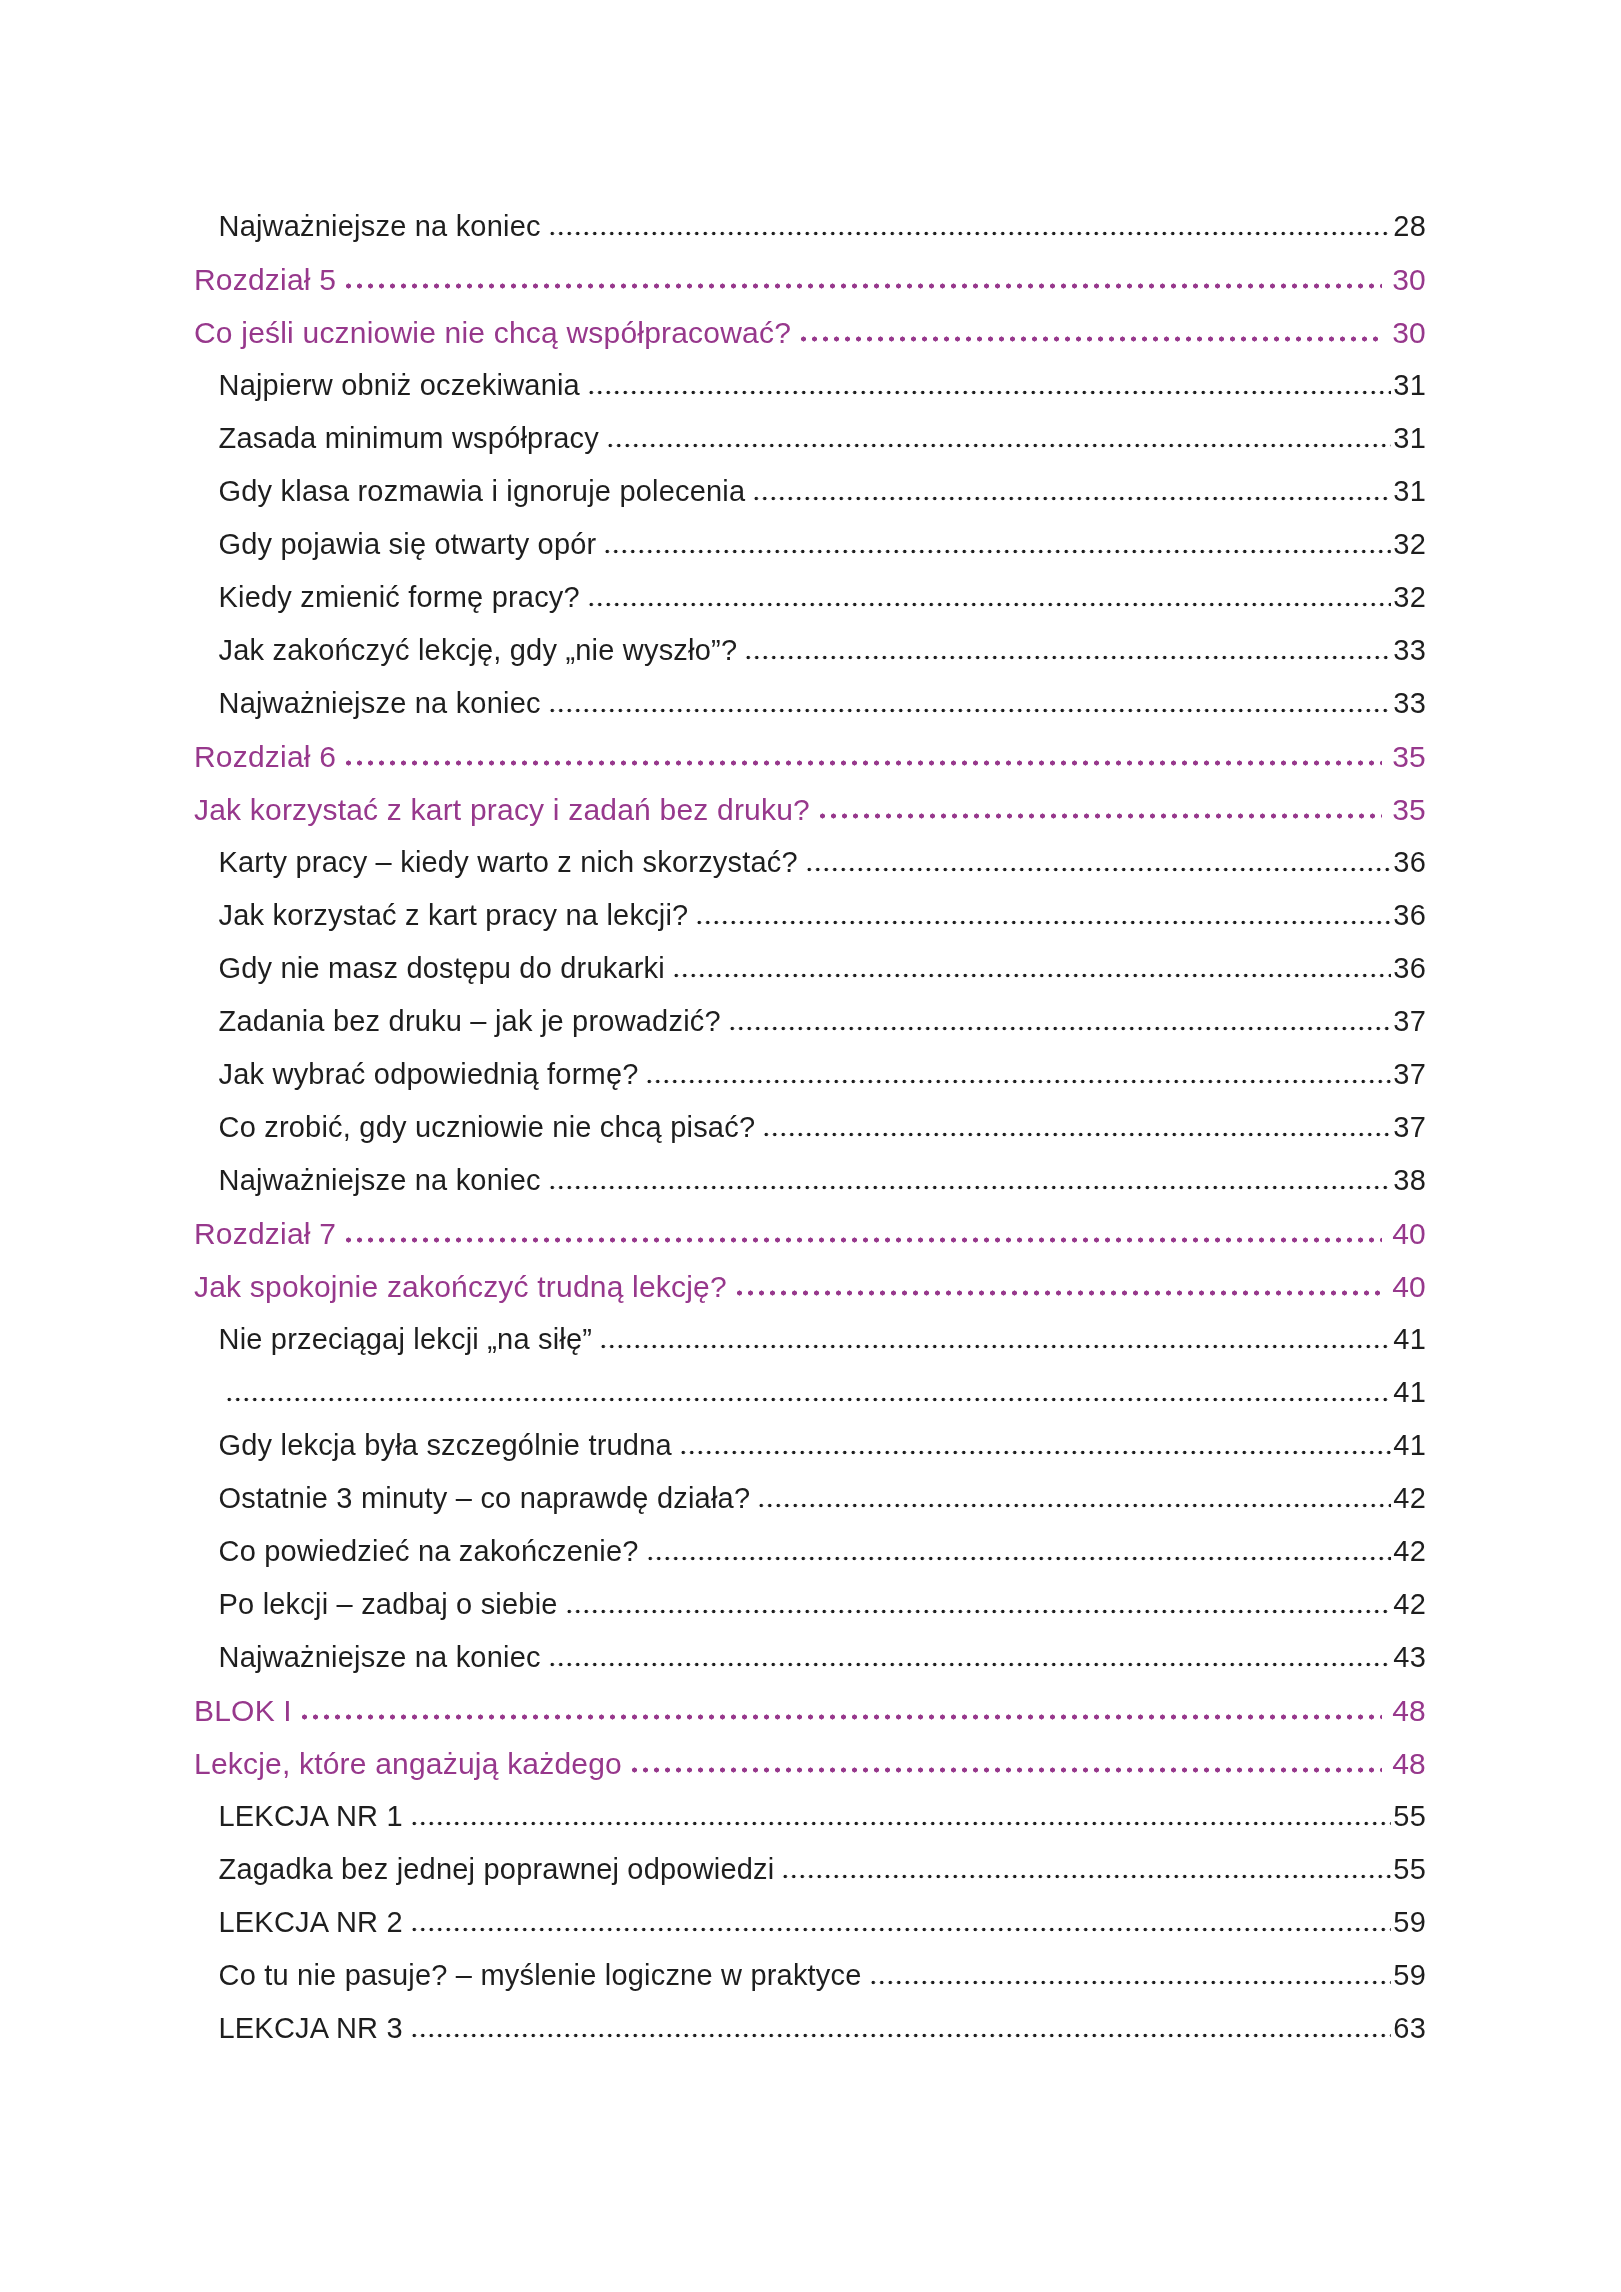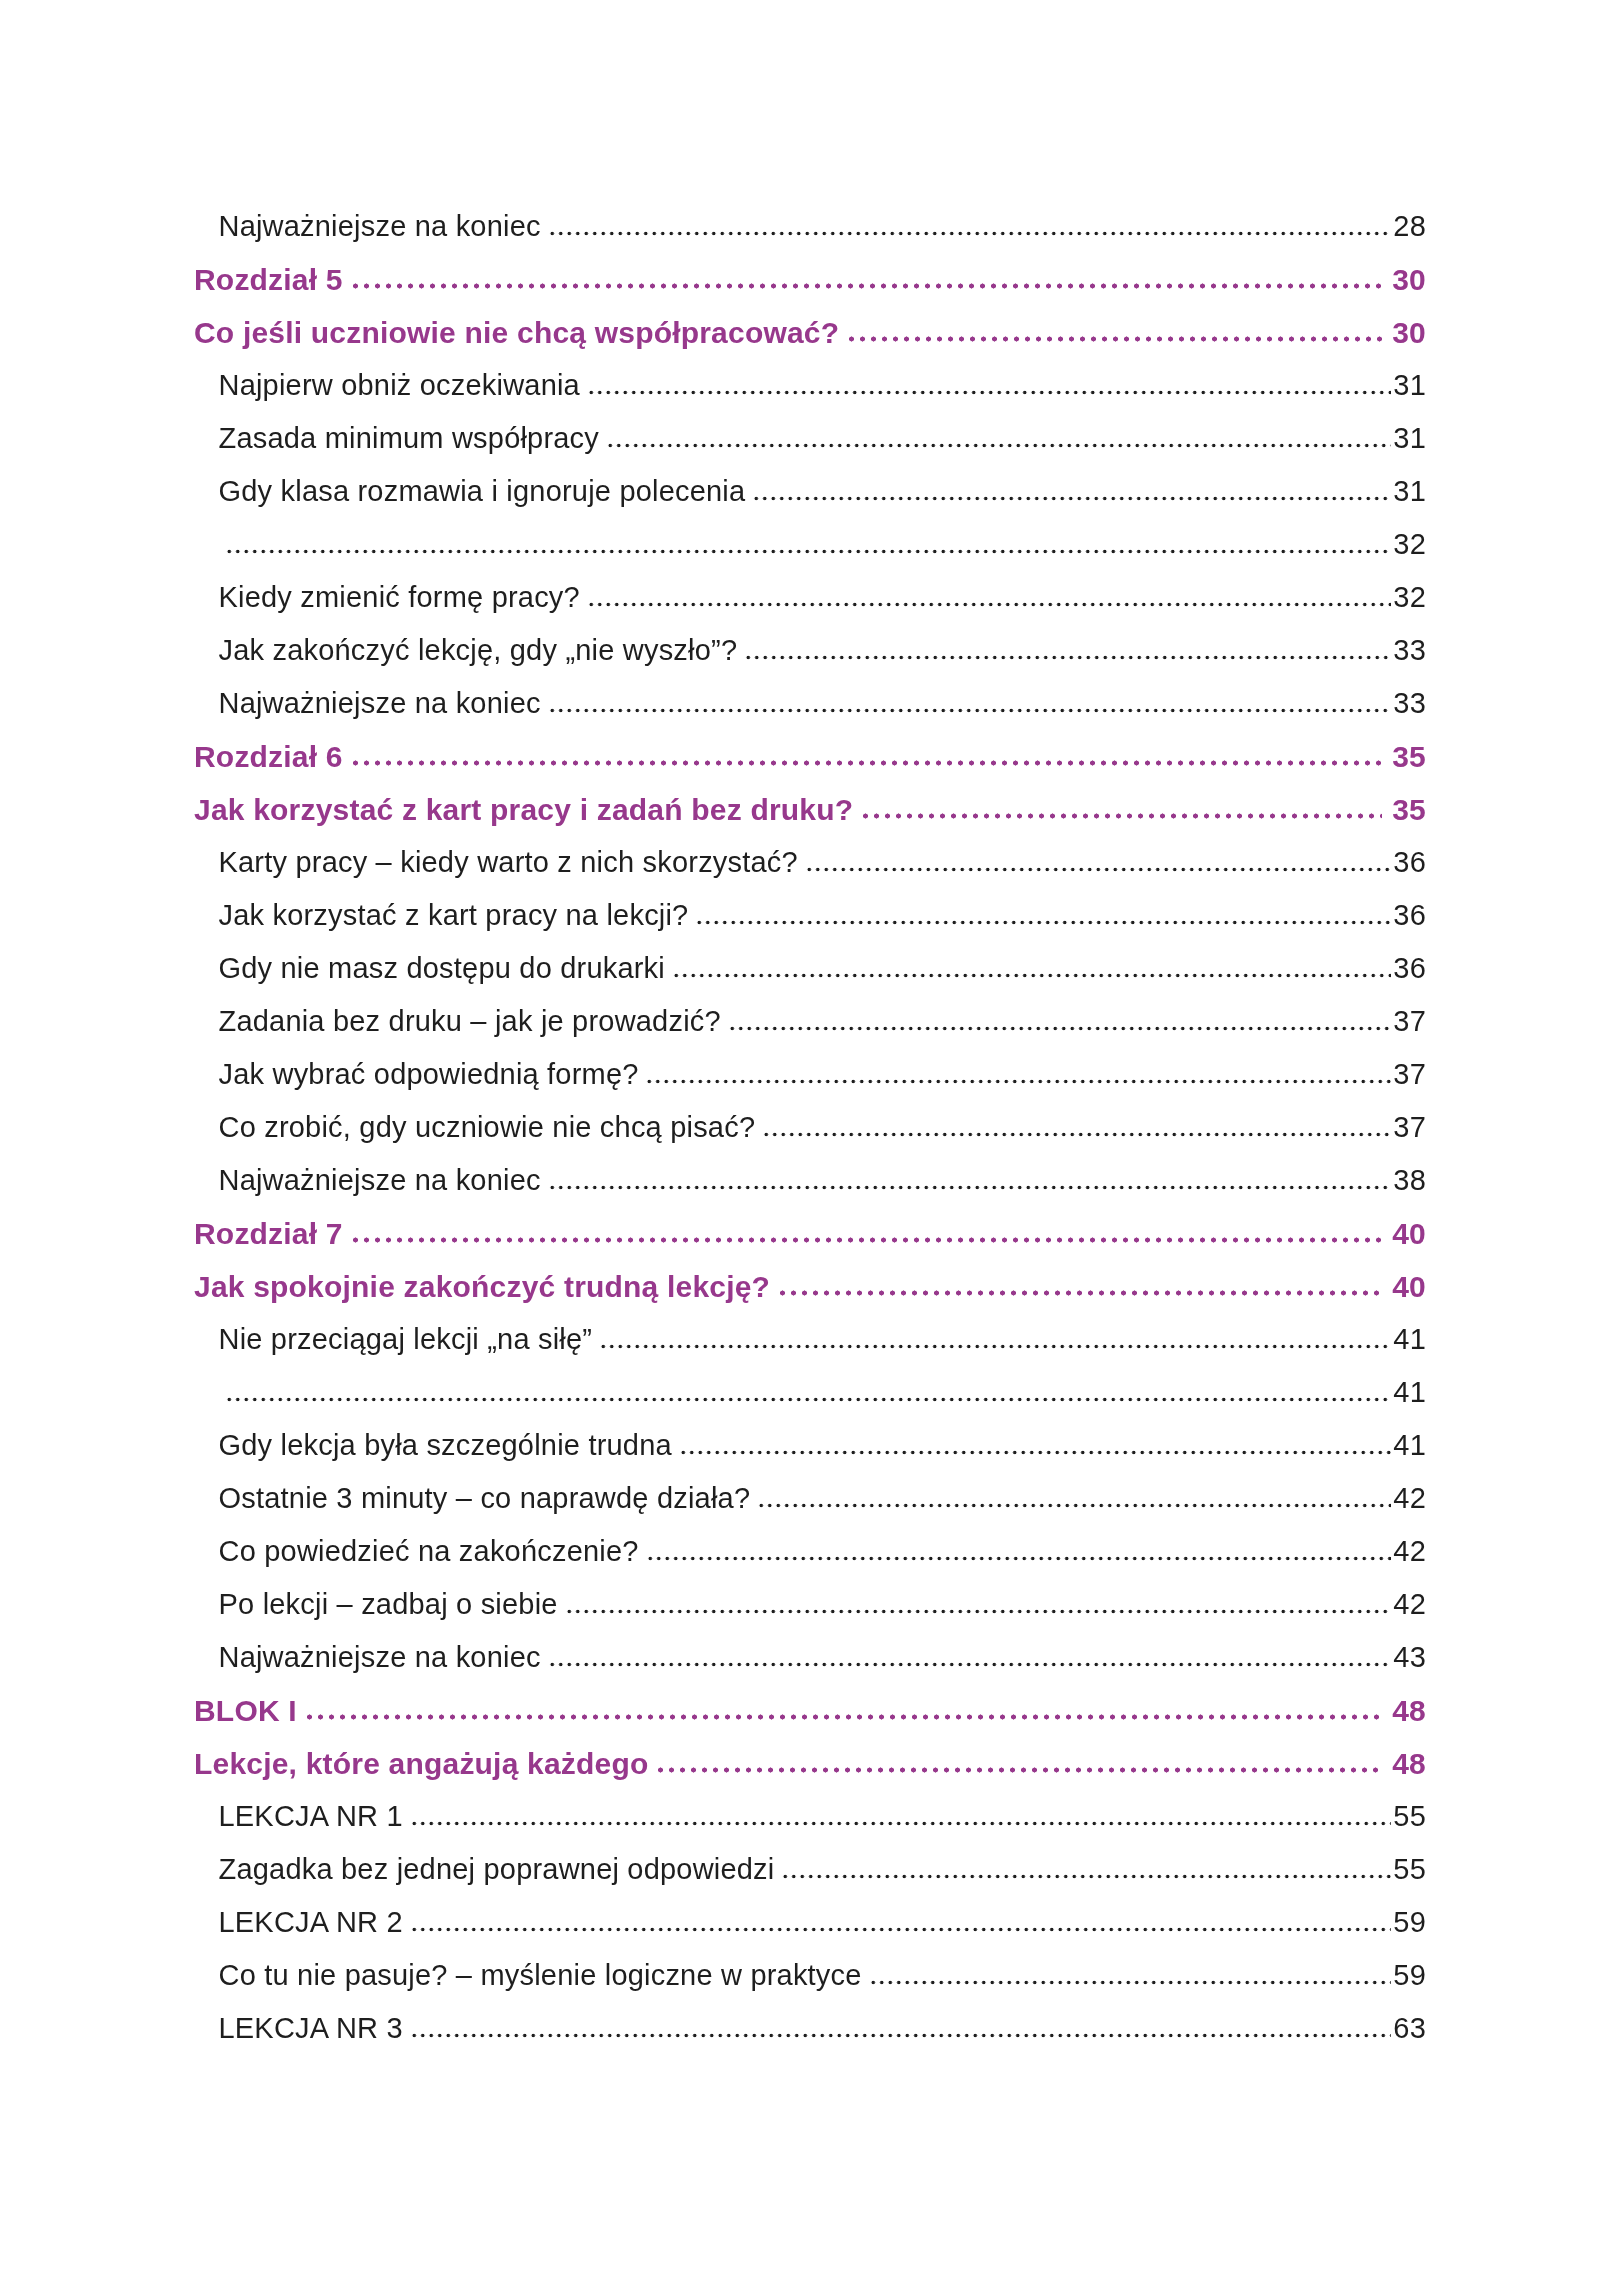--- a/index.html
+++ b/index.html
@@ -55,21 +55,21 @@
     padding-left: 24.5px;
   }
   .row.sub .dots {
     background-image: radial-gradient(circle, #1e1e1e 1.7px, rgba(0,0,0,0) 2px);
     background-size: 8.5px 4.9px;
     background-position: left 31px;
   }
   
   .row.chapter .label,
   .row.chapter .num {
-    font-weight: bold;
+    font-weight: normal;
     color: #97388c;
     font-size: 30px;
   }
   .row.chapter .num {
     margin-left: 9.8px;
   }
   .row.chapter .dots {
     margin-right: 0;
     background-image: radial-gradient(circle, #97388c 2.4px, rgba(151,56,140,0) 2.7px);
     background-size: 11px 5.9px;
@@ -105,20 +105,21 @@
     <span class="label">Zasada minimum współpracy</span>
     <span class="dots"></span>
     <span class="num">31</span>
   </div>
       <div class="row sub">
     <span class="label">Gdy klasa rozmawia i ignoruje polecenia</span>
     <span class="dots"></span>
     <span class="num">31</span>
   </div>
       <div class="row sub">
+    <span class="label">Gdy pojawia się otwarty opór</span>
     <span class="dots"></span>
     <span class="num">32</span>
   </div>
       <div class="row sub">
     <span class="label">Kiedy zmienić formę pracy?</span>
     <span class="dots"></span>
     <span class="num">32</span>
   </div>
       <div class="row sub">
     <span class="label">Jak zakończyć lekcję, gdy „nie wyszło”?</span>

